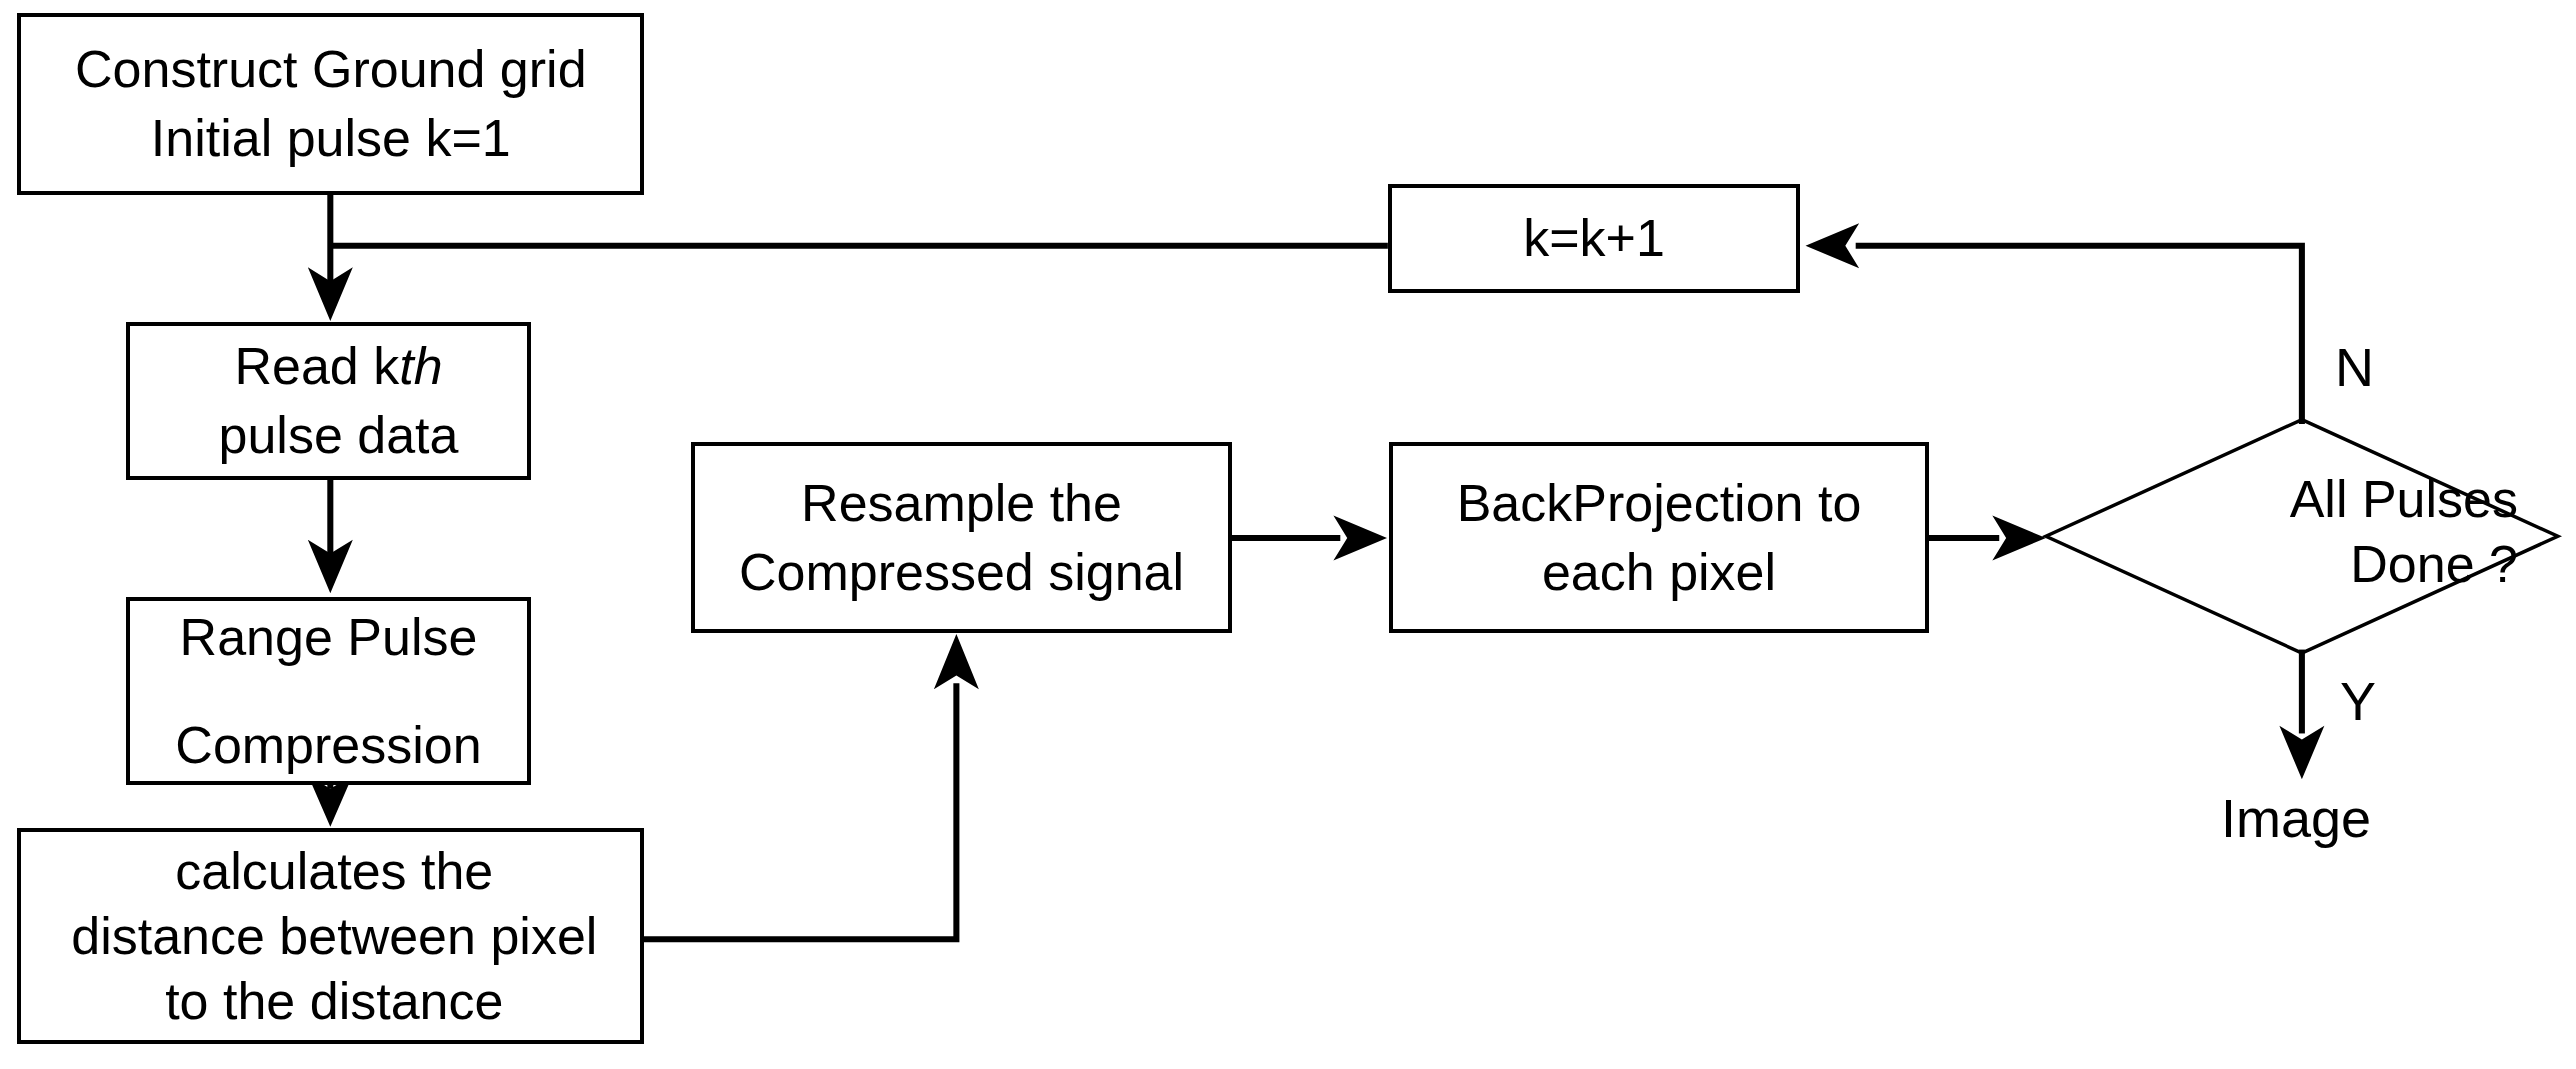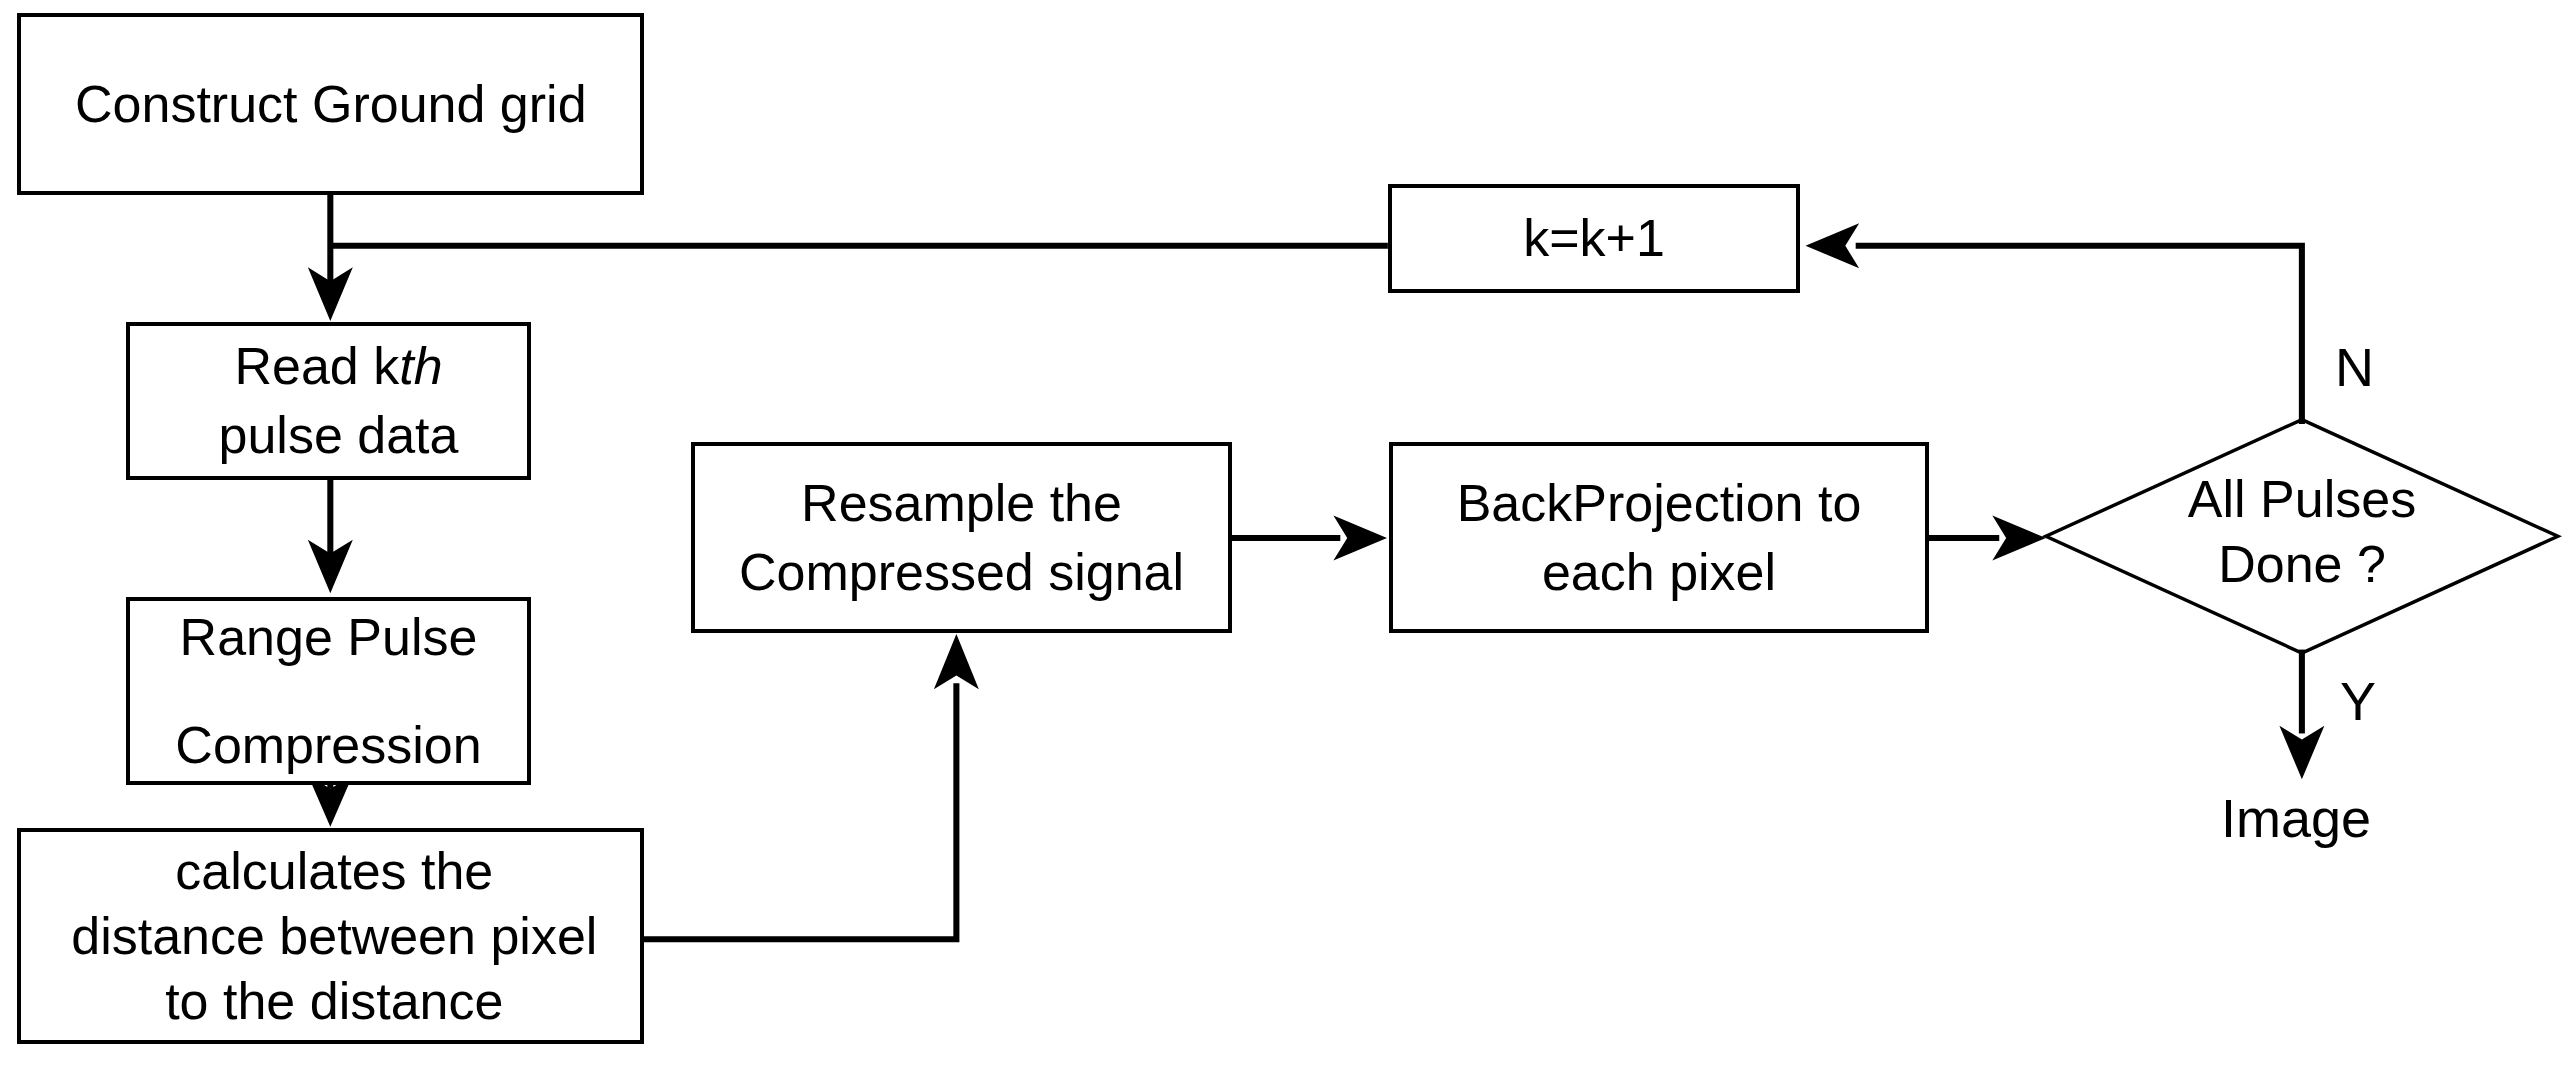--- a/index.html
+++ b/index.html
@@ -29,21 +29,21 @@
     flex-direction: column;
     align-items: center;
     justify-content: center;
     text-align: center;
     font-size: 52px;
     line-height: 1.32;
     white-space: nowrap;
   }
   .decision-text {
     position: absolute;
-    text-align: center;
+    text-align: right;
     font-size: 52px;
     line-height: 1.25;
     white-space: nowrap;
   }
   .flow-label {
     position: absolute;
     font-size: 54px;
     line-height: 1;
     white-space: nowrap;
   }
@@ -80,20 +80,21 @@
 
     <path class="wire" d="M2662,490 V284 H2146"></path>
     <polygon class="head" points="2150,258 2134,284 2150,310 2088,284"></polygon>
 
     <path class="wire" d="M2662,751 V848"></path>
     <polygon class="head" points="2636,839 2662,855 2688,839 2662,901"></polygon>
   </svg>
 
   <div class="node" style="left:17.3px; top:13px; width:627px; height:182px;">
     <div>Construct Ground grid</div>
+    <div>Initial pulse k=1</div>
   </div>
 
   <div class="node" style="left:126px; top:322px; width:405px; height:158px;padding-left:20px;">
     <div><span>Read k</span><span class="it">th</span></div>
     <div>pulse data</div>
   </div>
 
   <div class="node" style="left:126px; top:597px; width:405px; height:188px;gap:39px;">
     <div>Range Pulse</div>
     <div>Compression</div>

